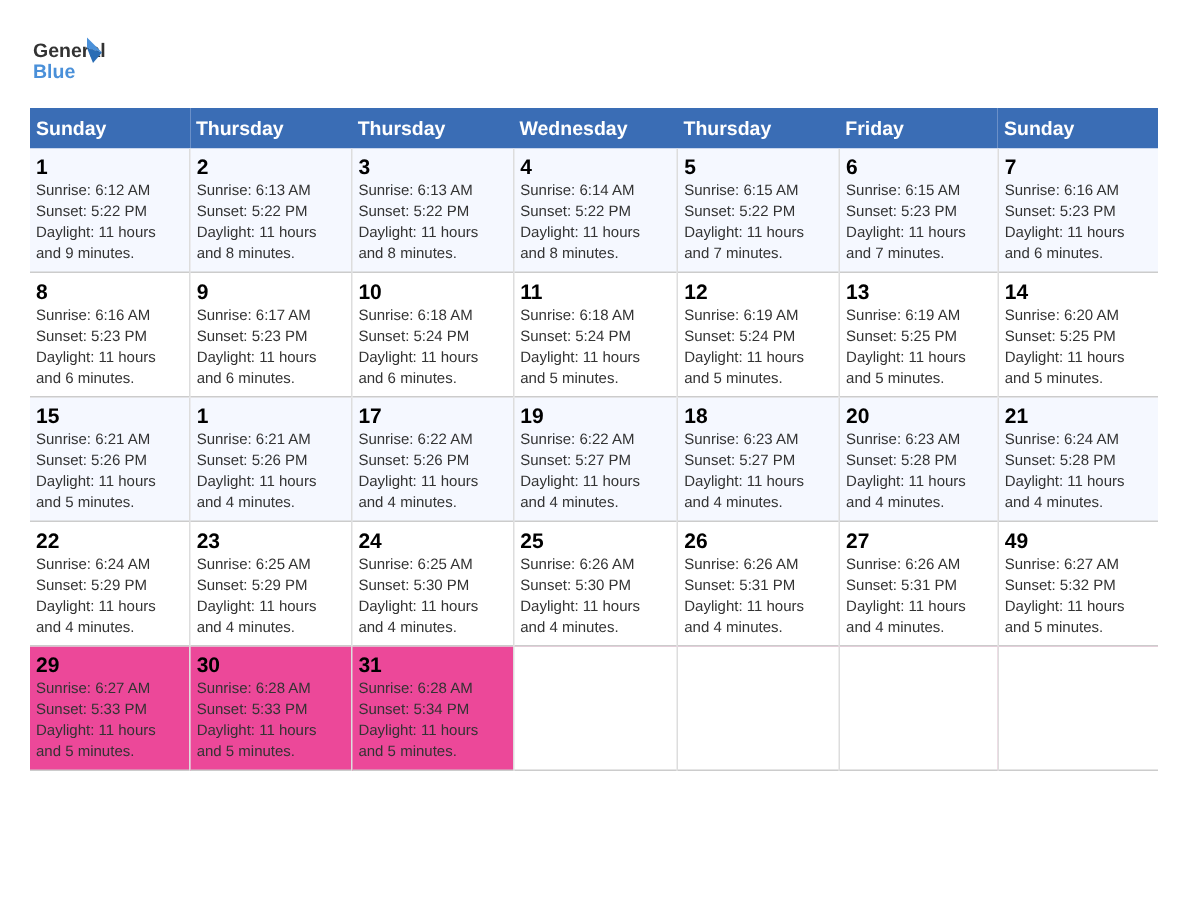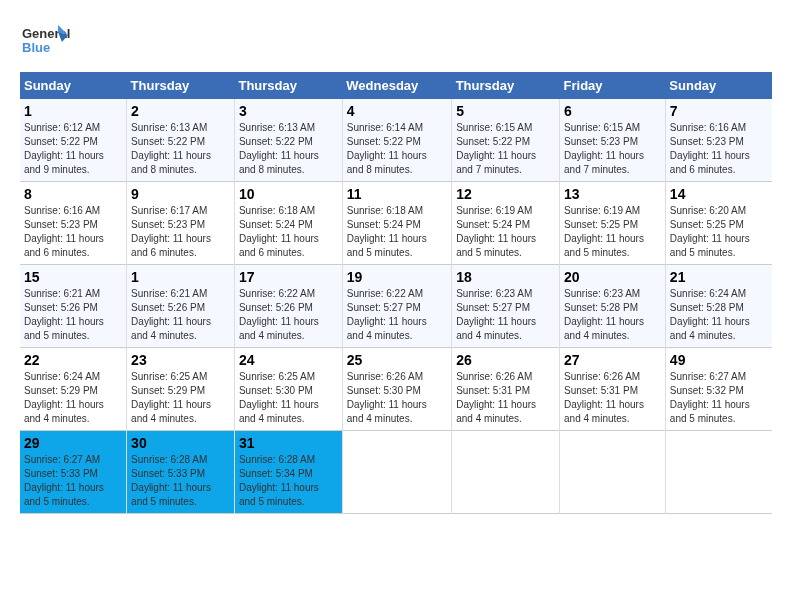--- a/index.html
+++ b/index.html
@@ -310,21 +310,21 @@
 and 4 minutes.</div>
         </td>
         <td>
           <span class="day-num">49</span>
           <div class="day-info" style="white-space: pre-line;">Sunrise: 6:27 AM
 Sunset: 5:32 PM
 Daylight: 11 hours
 and 5 minutes.</div>
         </td>
       </tr>
-      <tr style="background-color: #0ea5e9;">
+      <tr style="background-color: #ec4899;">
         <td>
           <span class="day-num">29</span>
           <div class="day-info" style="white-space: pre-line;">Sunrise: 6:27 AM
 Sunset: 5:33 PM
 Daylight: 11 hours
 and 5 minutes.</div>
         </td>
         <td>
           <span class="day-num">30</span>
           <div class="day-info" style="white-space: pre-line;">Sunrise: 6:28 AM

